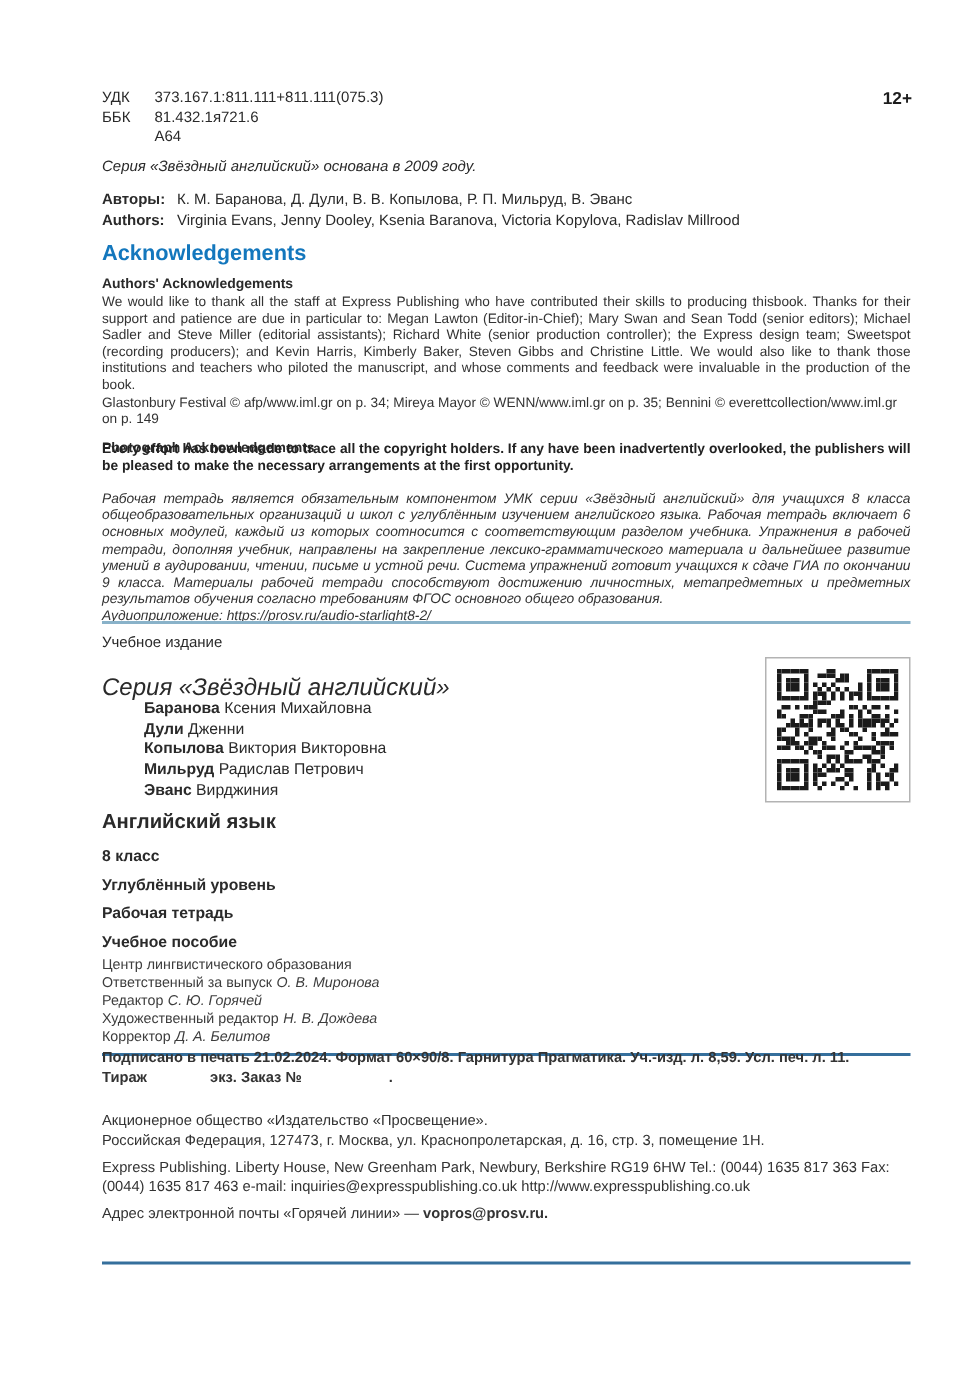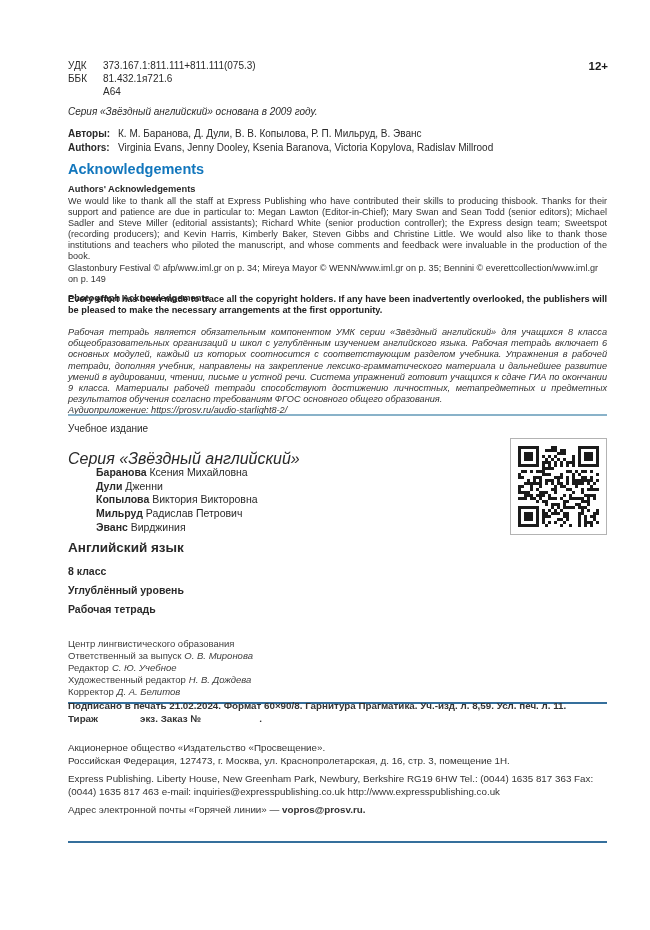--- a/index.html
+++ b/index.html
@@ -463,25 +463,26 @@
           <rect x="66" y="78" width="3" height="3"></rect>
           <rect x="72" y="78" width="3" height="3"></rect>
         </g>
       </svg>
   </div>
 
   <div class="sec subject" style="top:540px;">Английский язык</div>
   <div class="sec midline" style="top:565px;">8 класс</div>
   <div class="sec midline" style="top:584px;">Углублённый уровень</div>
   <div class="sec midline" style="top:603px;">Рабочая тетрадь</div>
+  <div class="sec midline" style="top:622px;">Учебное пособие</div>
 
   <div class="sec" style="top:638px;">
     <div class="staff-row"><span>Центр лингвистического образования</span><span class="staff-name"></span></div>
     <div class="staff-row"><span>Ответственный за выпуск</span><span class="staff-name">О. В. Миронова</span></div>
-    <div class="staff-row"><span>Редактор</span><span class="staff-name">С. Ю. Учебное</span></div>
+    <div class="staff-row"><span>Редактор</span><span class="staff-name">С. Ю. Горячей</span></div>
     <div class="staff-row"><span>Художественный редактор</span><span class="staff-name">Н. В. Дождева</span></div>
     <div class="staff-row"><span>Корректор</span><span class="staff-name">Д. А. Белитов</span></div>
   </div>
 
   <div class="rule dark" style="top:702px;"></div>
 
   <div class="sec imprint" style="top:700px;font-weight:bold;">
     <div>Подписано в печать 21.02.2024. Формат 60×90/8. Гарнитура Прагматика. Уч.-изд. л. 8,59. Усл. печ. л. 11.</div>
     <div>
       <span>Тираж</span><span class="gap-a"></span><span>экз. Заказ №</span><span class="gap-b"></span><span>.</span>

